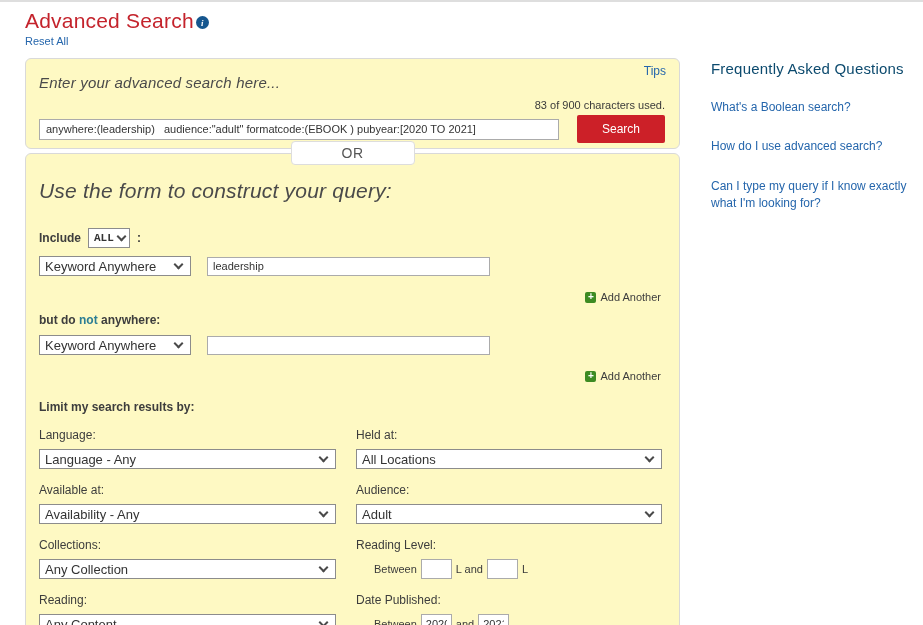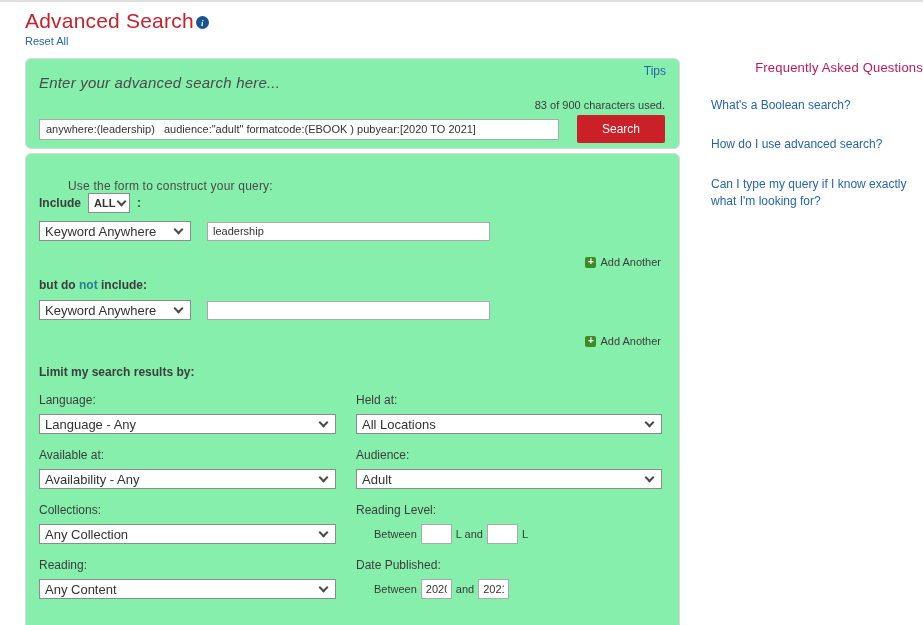--- a/index.html
+++ b/index.html
@@ -24,21 +24,21 @@
     display: inline-flex; align-items: center; justify-content: center;
     width: 13px; height: 13px; border-radius: 50%;
     background: #15568e; color: #fff;
     font-size: 9px; font-weight: bold; font-family: "Liberation Serif", serif;
     font-style: italic; cursor: pointer; margin-top: 3px;
   }
   .reset-link { display: inline-block; color: #2566ac; font-size: 11px; margin-top: 2px; }
 
   
   .panel {
-    border: 1px solid #d9d9d9; border-radius: 6px; background: #86efac;
+    border: 1px solid #d9d9d9; border-radius: 6px; background: #fef9c3;
     position: relative;
   }
   .panel-search { margin-top: 10px; padding: 6px 14px 15px 13px; height: 91px; }
   .tips-link { position: absolute; top: 5px; right: 13px; color: #2566ac; font-size: 12px; }
   .search-heading { font-style: italic; font-size: 15px; color: #4a4a4a; margin-top: 9px; letter-spacing: .2px; }
   .char-count { font-size: 11px; color: #3a3a3a; margin-top: 8px; text-align: right; }
   .search-row { display: flex; align-items: center; margin-top: 4px; }
   .query-input {
     width: 520px; height: 21px; border: 1px solid #ababab; background: #fff;
     font-family: "Liberation Sans", sans-serif; font-size: 11px; color: #333;
@@ -52,40 +52,40 @@
 
   
   .panel-form { margin-top: 4px; padding: 14px 13px; height: 700px; }
   .or-box {
     position: absolute; top: -13px; left: 50%; transform: translateX(-50%);
     width: 124px; height: 24px; background: #fff; border: 1px solid #ddd;
     border-radius: 4px; display: flex; align-items: center; justify-content: center;
     color: #555; font-size: 14px; letter-spacing: .5px; z-index: 3;
   }
 
-  .form-heading { font-size: 12px; color: #4a4a4a; margin-top: 11px; letter-spacing: .2px; margin-left: 29px; }
+  .form-heading { font-style: italic; font-size: 21px; color: #4a4a4a; margin-top: 11px; letter-spacing: .2px; }
 
   .bold-label { font-weight: bold; font-size: 12px; color: #3d3d3d; }
-  .include-row { display: flex; align-items: center; gap: 7px; }
+  .include-row { margin-top: 25px; display: flex; align-items: center; gap: 7px; }
 
   
   .sel { position: relative; display: inline-block; }
   .sel select {
     width: 100%; height: 20px; appearance: none; -webkit-appearance: none; -moz-appearance: none;
     border: 1px solid #8c8c8c; border-radius: 0; background: #fff;
     font-family: "Liberation Sans", sans-serif; font-size: 13px; color: #333;
     padding: 0 22px 0 5px; outline: none; cursor: pointer;
   }
   .sel .chev {
     position: absolute; right: 9px; top: 5px; width: 7px; height: 7px;
     border-right: 2px solid #4a4a4a; border-bottom: 2px solid #4a4a4a;
     transform: rotate(45deg); pointer-events: none;
   }
   .sel.small { width: 42px; }
-  .sel.small select { padding: 0 8px 0 5px; font-size: 11px; font-weight: bold; }
+  .sel.small select { padding: 0 8px 0 5px; font-size: 11px; font-weight: bold; font-family: Liberation Mono, monospace; }
   .sel.small .chev { right: 5px; }
   .sel.kw { width: 152px; }
   .sel.wide { width: 100%; }
 
   .kw-row { margin-top: 8px; display: flex; align-items: center; }
   .kw-input {
     margin-left: 16px; width: 283px; height: 19px; border: 1px solid #ababab;
     font-family: "Liberation Sans", sans-serif; font-size: 11px; color: #333; padding: 0 5px; outline: none;
   }
   .add-row { margin-top: 13px; text-align: right; padding-right: 5px; }
@@ -107,21 +107,21 @@
   .cell .sel { display: block; }
 
   .inline-fields { display: flex; align-items: center; gap: 4px; font-size: 11px; color: #3a3a3a; margin-left: 18px; }
   .mini-input {
     width: 31px; height: 20px; border: 1px solid #ababab;
     font-family: "Liberation Sans", sans-serif; font-size: 11px; color: #333;
     padding: 0 4px; outline: none;
   }
 
   
-  .faq-heading { font-size: 13px; color: #be185d; letter-spacing: .2px; text-align: right; }
+  .faq-heading { font-size: 15px; color: #0c4a6e; letter-spacing: .2px; }
   .faq-link { display: block; color: #2566ac; font-size: 12px; margin-top: 22px; line-height: 1.45; }
 </style>
 </head>
 <body>
 
 <div class="layout">
   <div class="main">
 
     <div class="page-header">
       <div class="title-row">
@@ -135,20 +135,21 @@
       <a class="tips-link">Tips</a>
       <div class="search-heading">Enter your advanced search here...</div>
       <div class="char-count">83 of 900 characters used.</div>
       <div class="search-row">
         <input class="query-input" type="text" value="anywhere:(leadership)   audience:&quot;adult&quot; formatcode:(EBOOK ) pubyear:[2020 TO 2021]" style="">
         <button class="search-btn">Search</button>
       </div>
     </div>
 
     <div class="panel panel-form">
+      <div class="or-box">OR</div>
 
       <div class="form-heading">Use the form to construct your query:</div>
 
       <div class="include-row">
         <span class="bold-label">Include</span>
         <span class="sel small">
           <select>
             <option>ALL</option>
           </select>
           <span class="chev"></span>
@@ -166,21 +167,21 @@
         <input class="kw-input" type="text" value="leadership" style="">
       </div>
 
       <div class="add-row">
         <a class="add-link">
             <span class="add-icon">+</span>
             <span>Add Another</span>
           </a>
       </div>
 
-      <div class="exclude-label bold-label"><span>but do</span> <span class="not-word">not</span> <span>include:</span></div>
+      <div class="exclude-label bold-label"><span>but do</span> <span class="not-word">not</span> <span>anywhere:</span></div>
 
       <div class="kw-row">
         <span class="sel kw">
           <select>
             <option>Keyword Anywhere</option>
           </select>
           <span class="chev"></span>
         </span>
         <input class="kw-input" type="text" value="" style="">
       </div>

